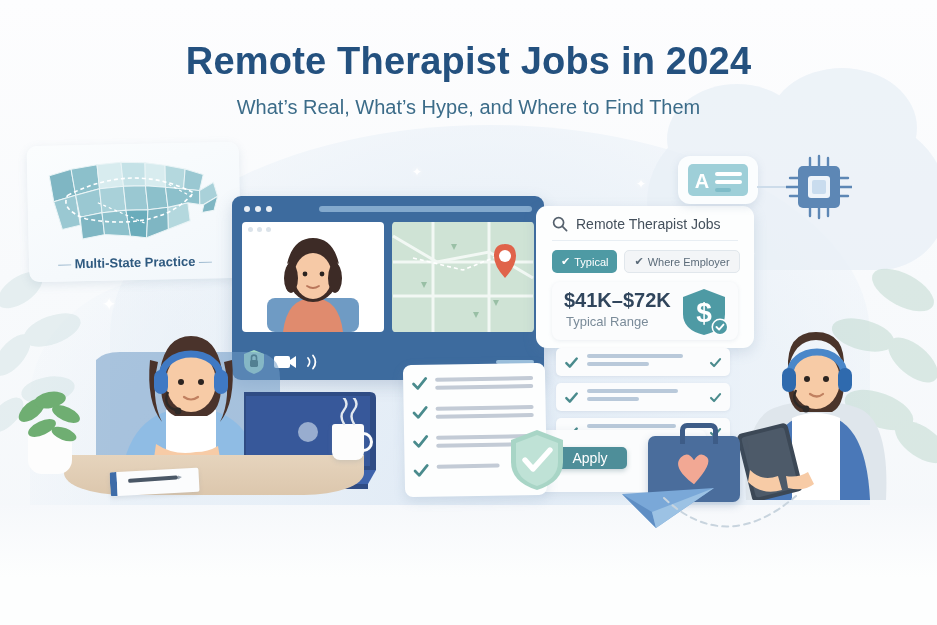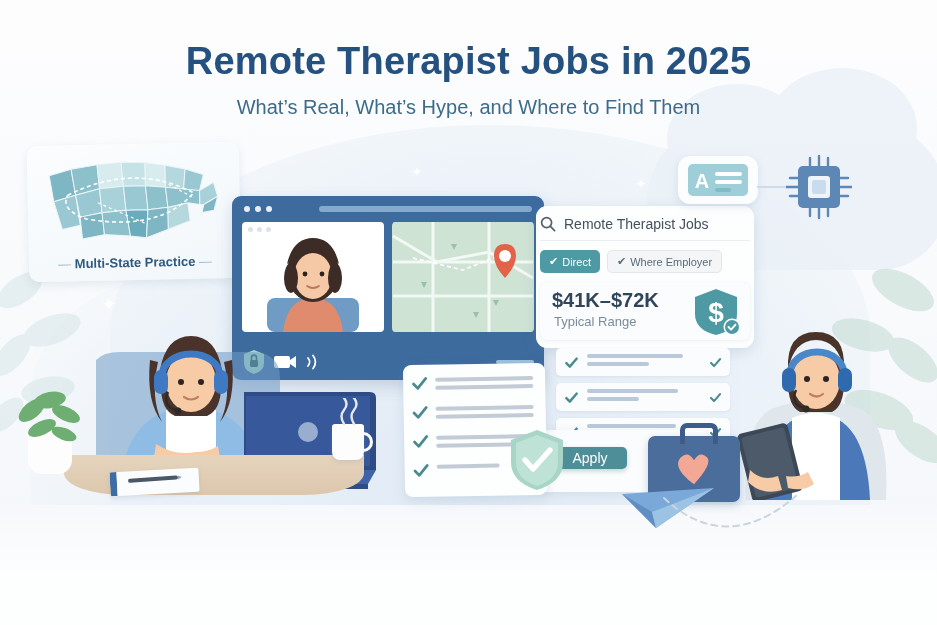--- a/index.html
+++ b/index.html
@@ -53,21 +53,21 @@
   .bw-body{position:absolute;left:10px;top:26px;right:10px;height:110px;display:flex;gap:8px;}
   .bw-video{flex:1;background:#ffffff;border-radius:4px;position:relative;overflow:hidden;}
   .bw-map{flex:1;background:#cfe3d5;border-radius:4px;position:relative;overflow:hidden;}
   .bw-foot{position:absolute;left:10px;right:10px;bottom:6px;height:24px;display:flex;align-items:center;}
   .bw-line{margin-left:auto;width:38px;height:4px;border-radius:2px;background:#9cc0dd;}
   .mini-dots{position:absolute;left:6px;top:5px;display:flex;gap:4px;}
   .mini-dots i{width:5px;height:5px;border-radius:50%;background:#dbe3ea;display:block;}
 
   
   .search-card{position:absolute;left:536px;top:206px;width:218px;height:142px;
-    background:#fdfefe;border-radius:11px;box-shadow:0 4px 14px rgba(100,130,165,.2);padding:10px 4px;box-sizing:border-box;}
+    background:#fdfefe;border-radius:11px;box-shadow:0 4px 14px rgba(100,130,165,.2);padding:10px 16px;box-sizing:border-box;}
   .search-row{display:flex;align-items:center;gap:8px;padding-bottom:8px;border-bottom:1px solid #e8eef3;}
   .search-text{font-size:14px;color:#44505c;}
   .chips{display:flex;gap:7px;margin-top:9px;}
   .chip{font-size:11px;padding:4px 9px;border-radius:5px;display:flex;align-items:center;gap:4px;white-space:nowrap;}
   .chip.on{background:#4e9aa4;color:#ffffff;}
   .chip.off{background:#f3f5f7;color:#5b6b79;border:1px solid #e1e7ec;}
   .salary{margin-top:9px;background:#fbfcfd;border-radius:8px;height:58px;position:relative;
     box-shadow:0 1px 4px rgba(120,145,170,.14);}
   .salary .amt{position:absolute;left:12px;top:7px;font-size:20px;font-weight:bold;color:#30455c;}
   .salary .sub{position:absolute;left:14px;top:32px;font-size:13px;color:#7a8b99;}
@@ -149,21 +149,21 @@
       <ellipse cx="86" cy="160" rx="36" ry="17" transform="rotate(20 86 160)"></ellipse>
       <ellipse cx="128" cy="192" rx="30" ry="15" transform="rotate(35 128 192)"></ellipse>
     </g>
   </svg>
 
   <div class="sparkle" style="left:102px;top:296px;">✦</div>
   <div class="sparkle" style="left:412px;top:166px;font-size:12px;">✦</div>
   <div class="sparkle" style="left:742px;top:246px;">✦</div>
   <div class="sparkle" style="left:636px;top:178px;font-size:12px;">✦</div>
 
-  <div class="title">Remote Therapist Jobs in 2025</div>
+  <div class="title">Remote Therapist Jobs in 2024</div>
   <div class="subtitle">What’s Real, What’s Hype, and Where to Find Them</div>
 
   <div class="map-card">
     <svg class="usmap" viewBox="0 0 184 88">
       <g stroke="#eaf4f6" stroke-width="1">
         <path fill="#7fb6c3" d="M8 20 L30 14 L34 40 L12 46 Z"></path>
         <path fill="#9ac8d2" d="M12 46 L34 40 L38 70 L20 74 Z"></path>
         <path fill="#8cc0cb" d="M30 14 L56 10 L58 34 L34 40 Z"></path>
         <path fill="#d8ecef" d="M56 10 L80 8 L82 32 L58 34 Z"></path>
         <path fill="#9ac8d2" d="M34 40 L58 34 L60 58 L38 62 Z"></path>
@@ -267,21 +267,21 @@
     <div class="search-row">
       <svg width="16" height="16" viewBox="0 0 16 16">
         <circle cx="6.6" cy="6.6" r="5" stroke="#55616d" stroke-width="1.7" fill="none"></circle>
         <path d="M10.4 10.4 L14.6 14.6" stroke="#55616d" stroke-width="1.7" stroke-linecap="round"></path>
       </svg>
       <span class="search-text">Remote Therapist Jobs</span>
     </div>
     <div class="chips">
       <div class="chip on">
         <span>✔</span>
-        <span>Direct</span>
+        <span>Typical</span>
       </div>
       <div class="chip off">
         <span>✔</span>
         <span>Where Employer</span>
       </div>
     </div>
     <div class="salary">
       <div class="amt">$41K–$72K</div>
       <div class="sub">Typical Range</div>
       <svg style="position:absolute;right:8px;top:4px;" width="52" height="52" viewBox="0 0 52 52">

